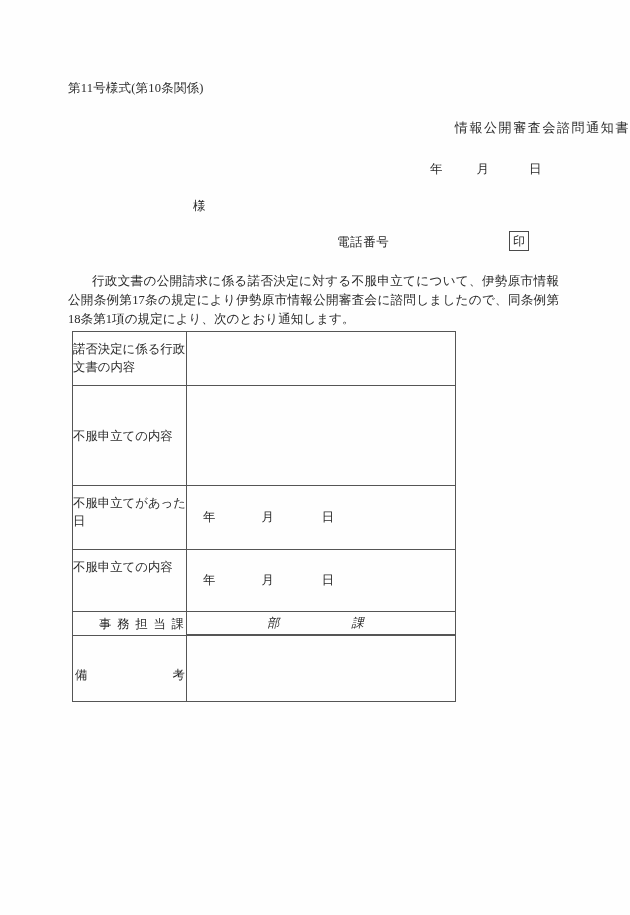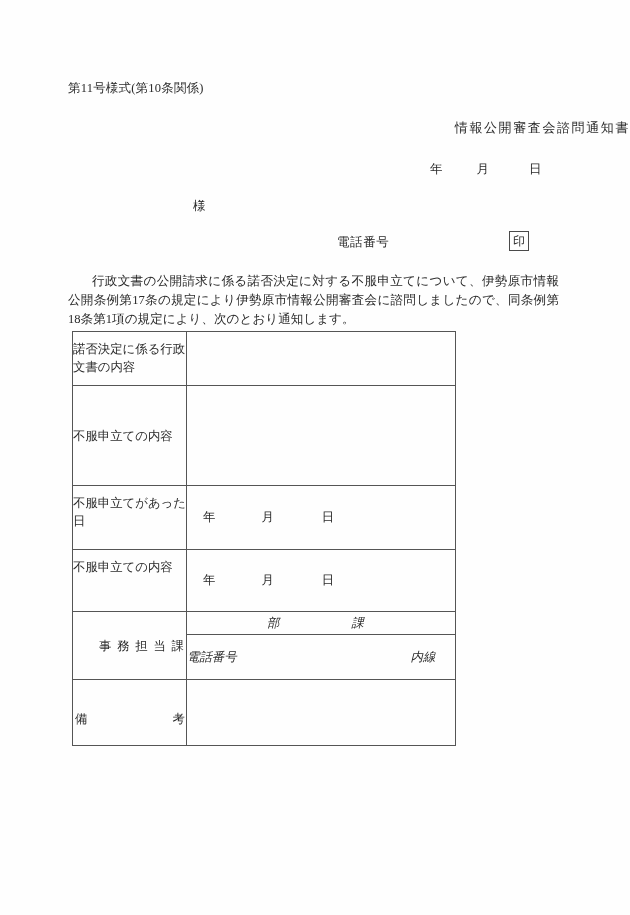--- a/index.html
+++ b/index.html
@@ -232,25 +232,20 @@
           <span class="spread">事務担当課</span>
         </td>
         <td style="padding:0">
           <table class="dept-inner">
             <tbody>
               <tr class="div-row">
                 <td class="dept-top">
                   <span class="bu">部</span><span>課</span>
                 </td>
               </tr>
-              <tr>
-                <td class="dept-bottom">
-                  <span>電話番号</span><span class="naisen">内線</span>
-                </td>
-              </tr>
             </tbody>
           </table>
         </td>
       </tr>
       <tr class="h-r6">
         <td class="label-cell">
           <span class="spread-narrow">備考</span>
         </td>
         <td class="value-cell"></td>
       </tr>

